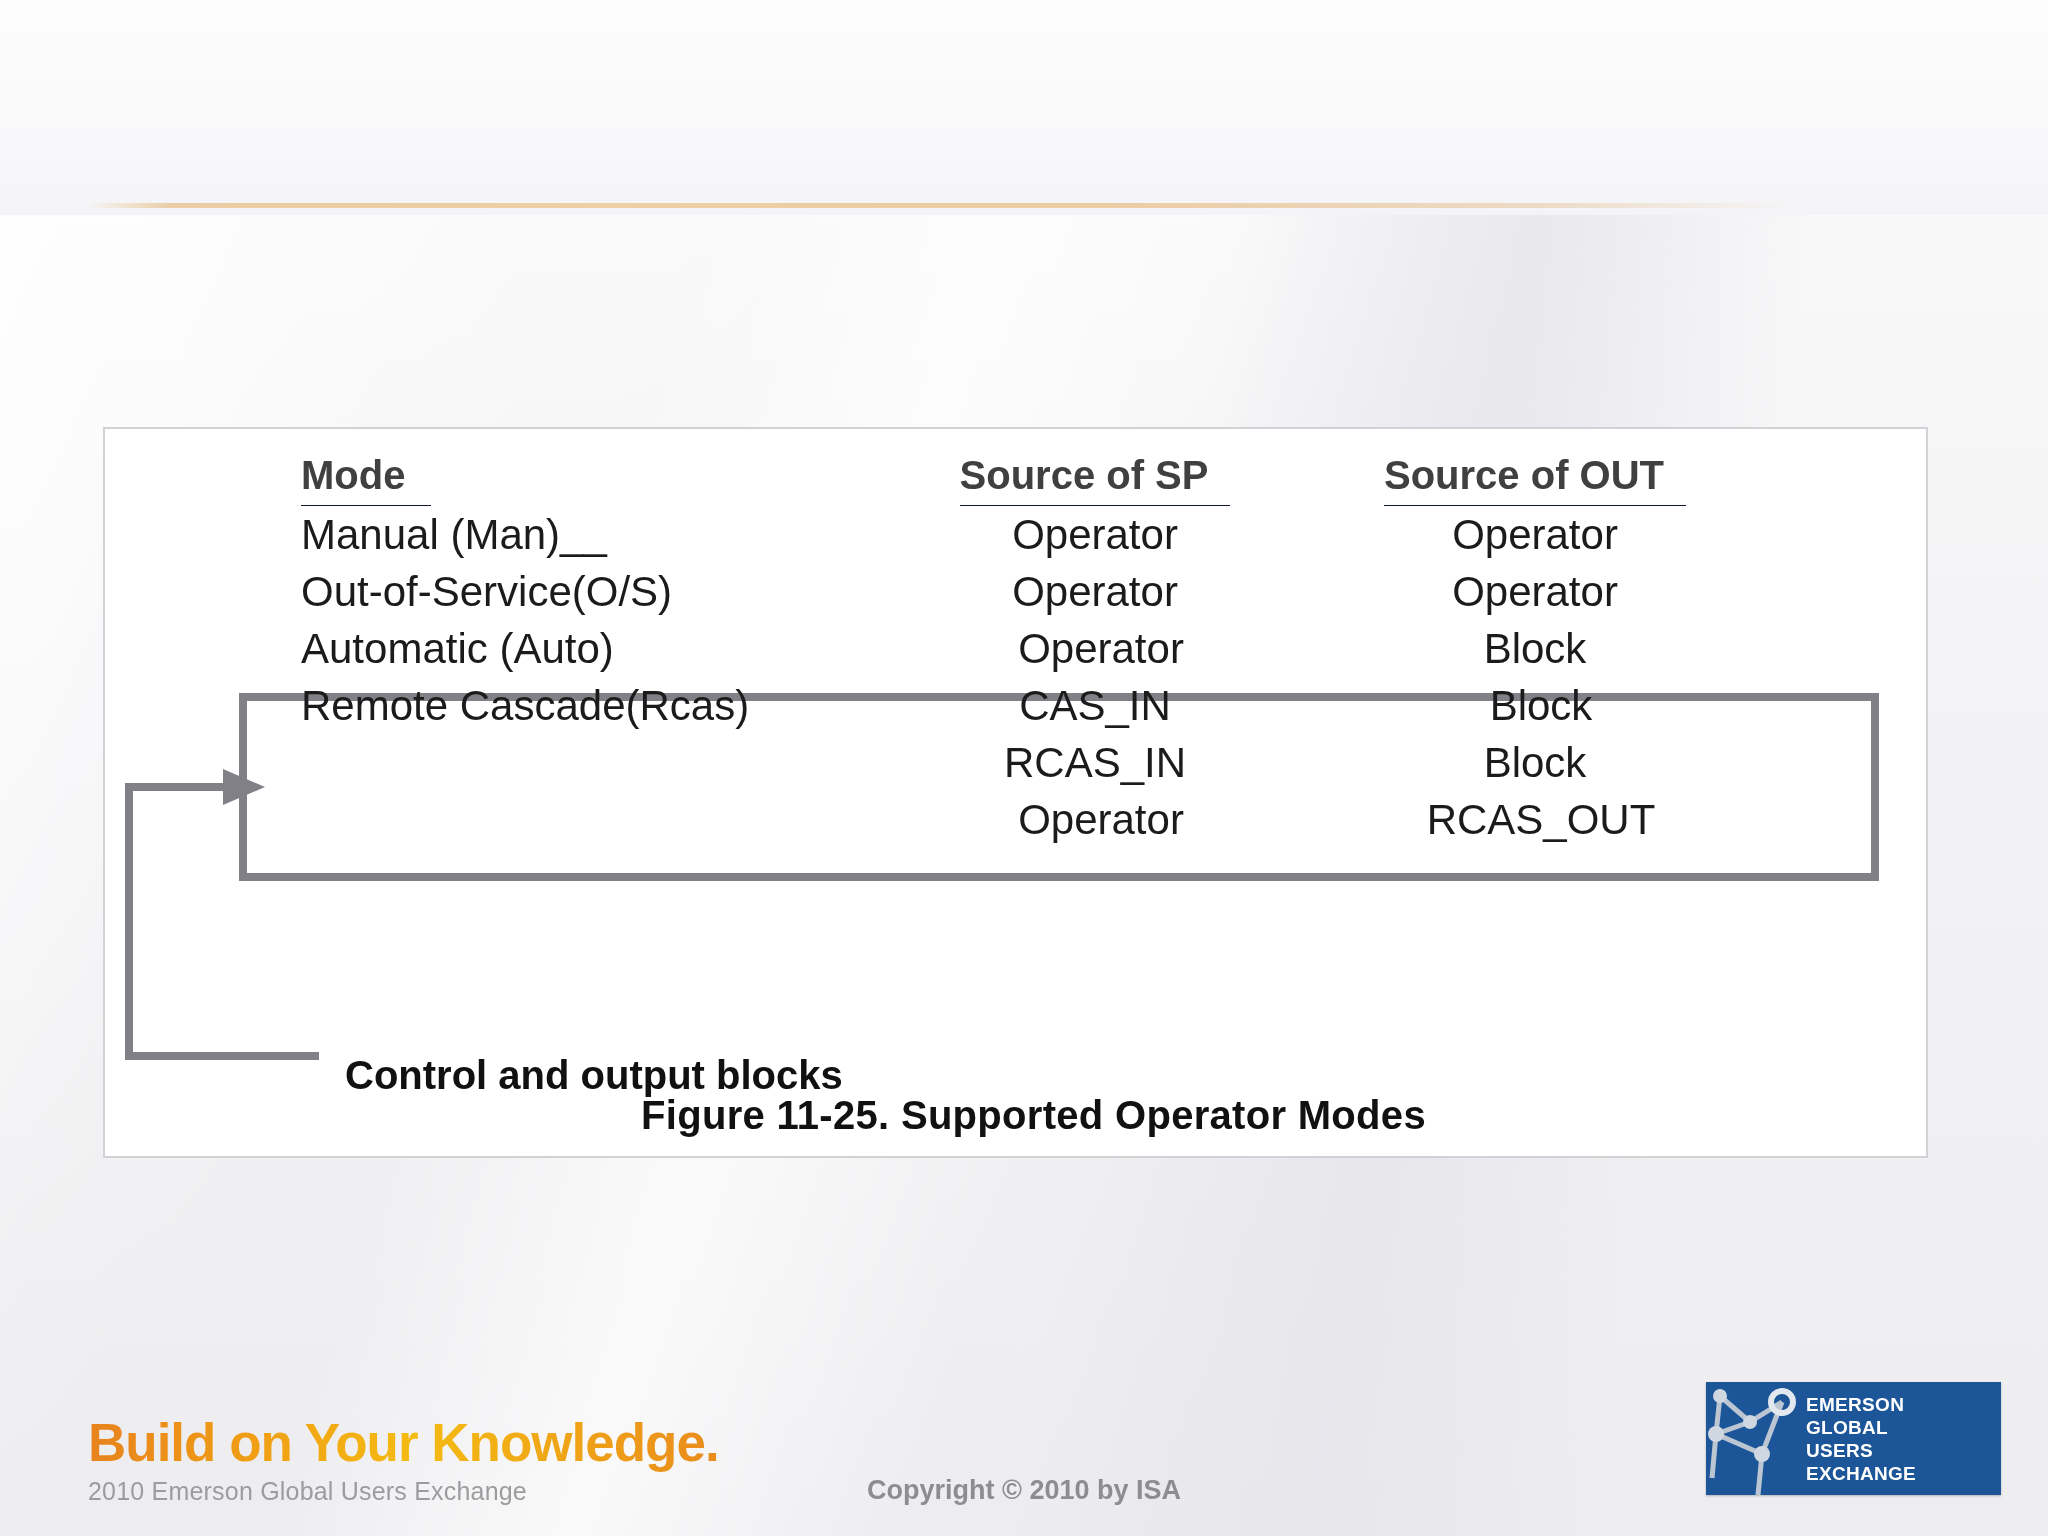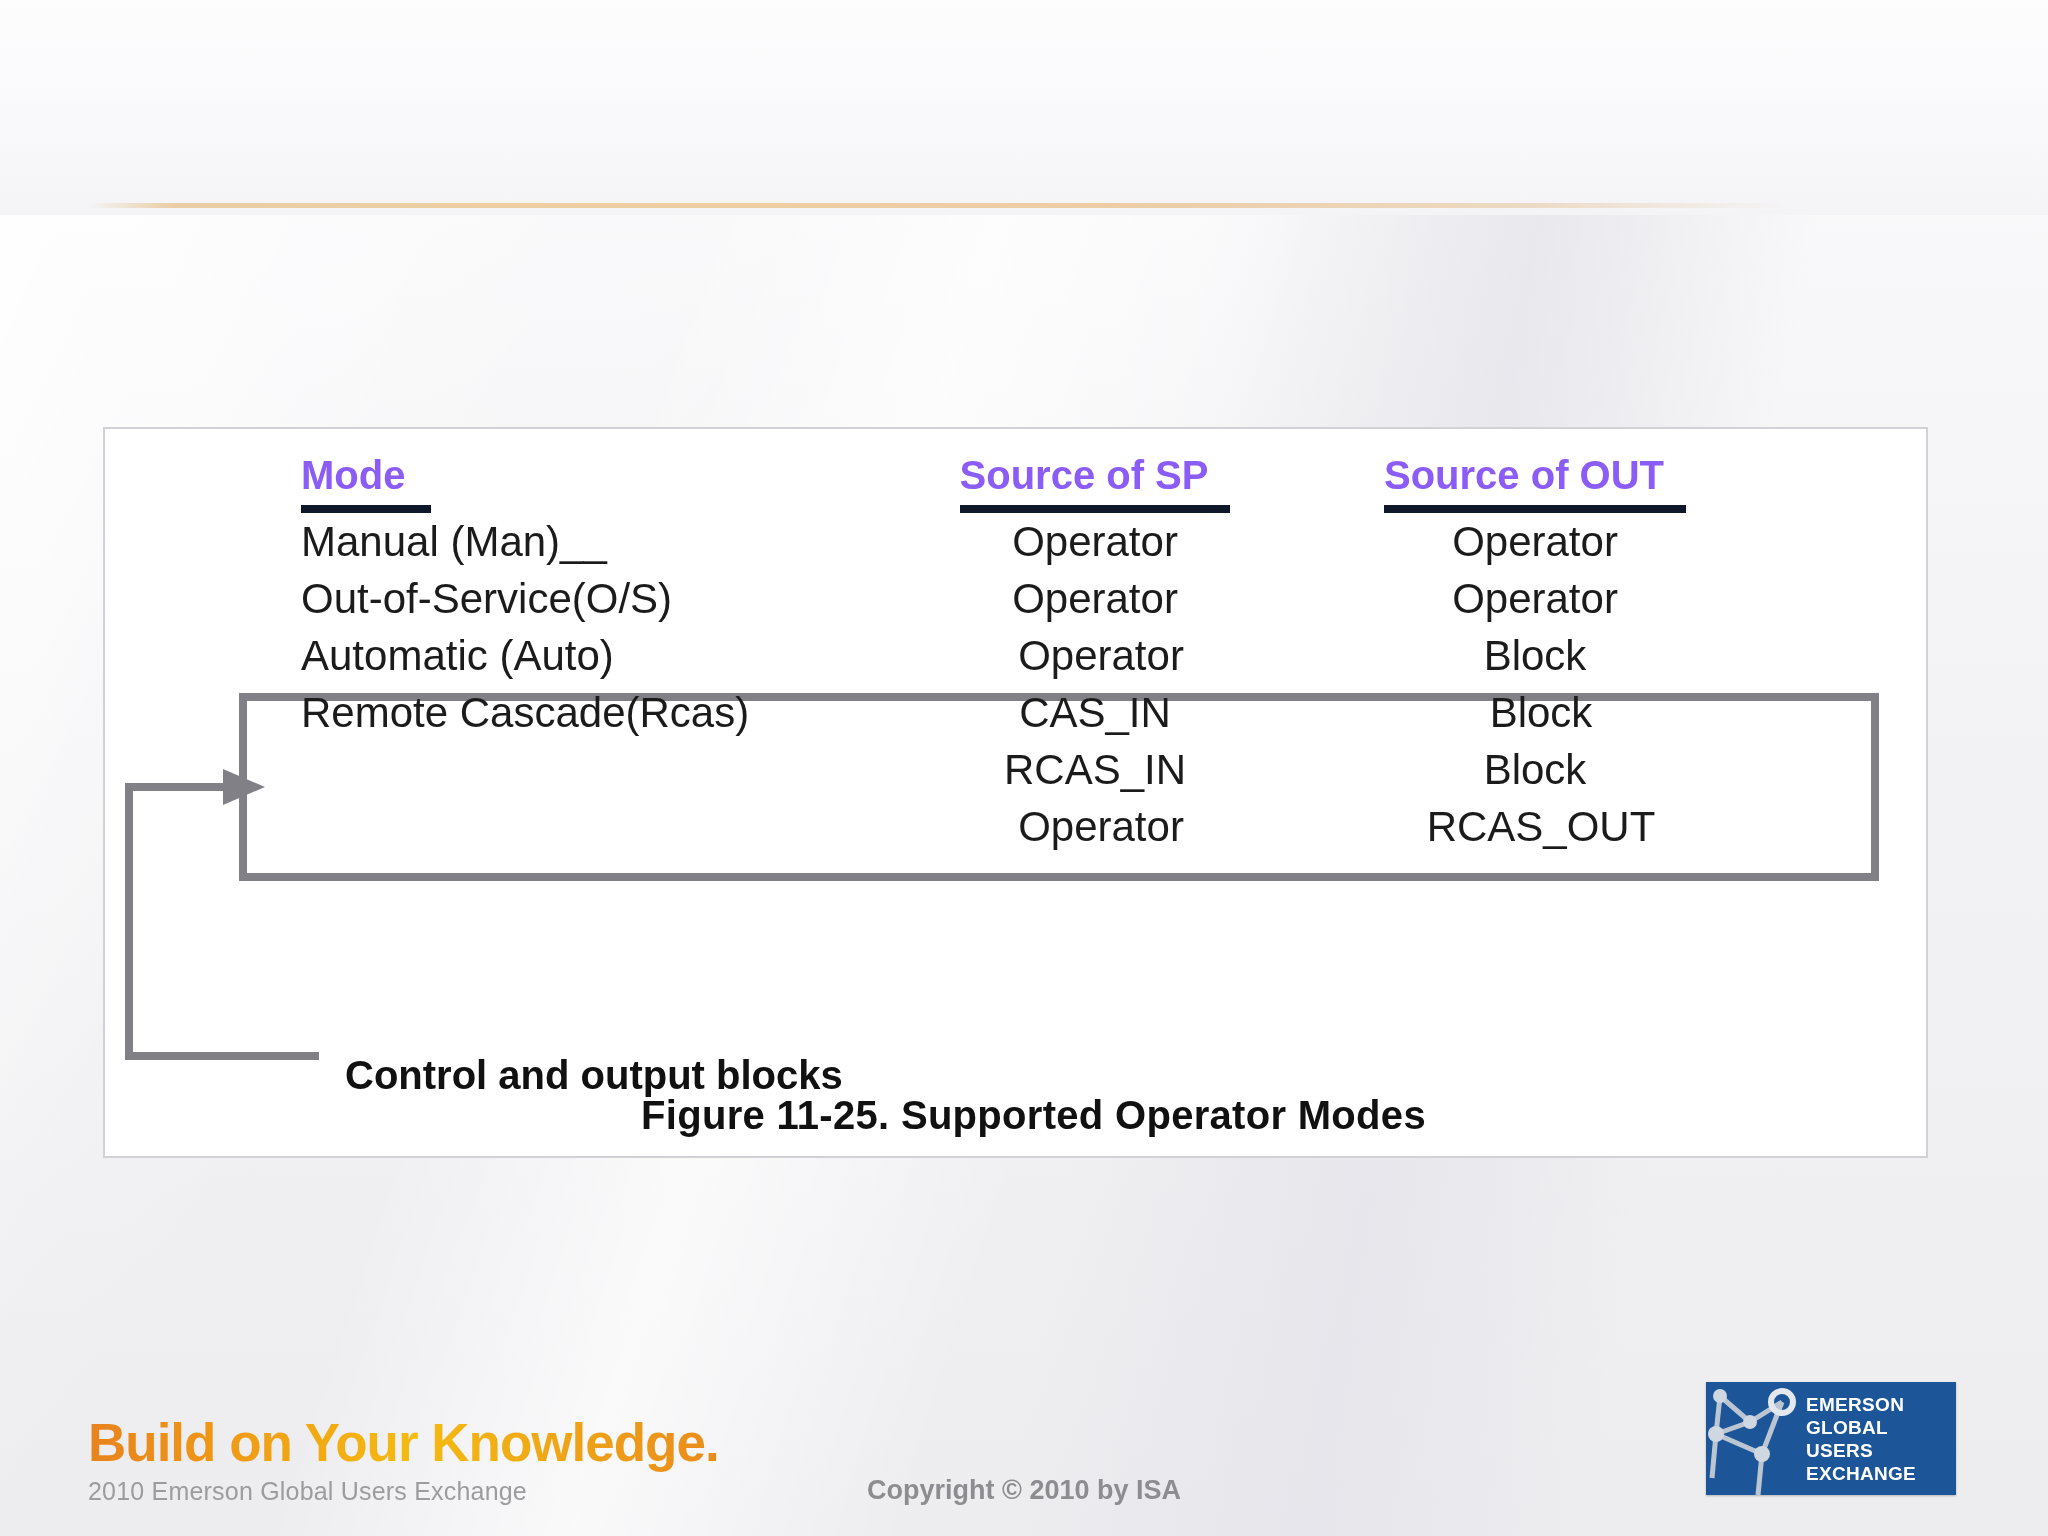--- a/index.html
+++ b/index.html
@@ -79,24 +79,24 @@
 
   .col { position:absolute; }
 
   .col-mode  { left:196px; top:18px;  width:520px; text-align:left; }
   .col-sp    { left:780px; top:18px;  width:420px; text-align:center; }
   .col-out   { left:1220px;top:18px;  width:420px; text-align:center; }
 
   .hdr {
     font-size:40px;
     font-weight:bold;
-    color:#8b5cf6;
+    color:#404040;
     line-height:56px;
     display:inline-block;
-    border-bottom:8px solid #0f172a;
+    border-bottom:1px solid #0f172a;
     padding-right:26px;
     padding-bottom:2px;
     white-space:nowrap;
   }
   .col-sp .hdr, .col-out .hdr { padding-right:22px; }
 
   .cell {
     font-size:42px;
     color:#1b1b1b;
     line-height:57px;
@@ -168,21 +168,21 @@
     text-align:center;
     font-size:27px;
     font-weight:bold;
     color:#8c8c91;
   }
 
   
   .emerson-logo {
     position:absolute;
     left:1706px; top:1382px;
-    width:250px; height:113px;
+    width:295px; height:113px;
     background:#1c5699;
     display:flex;
     align-items:center;
     box-shadow:0 1px 2px rgba(0,0,0,0.25);
     overflow:hidden;
   }
   .logo-mark { width:98px; height:113px; position:relative; flex:0 0 98px; }
   .logo-text {
     color:#ffffff;
     font-size:19px;

